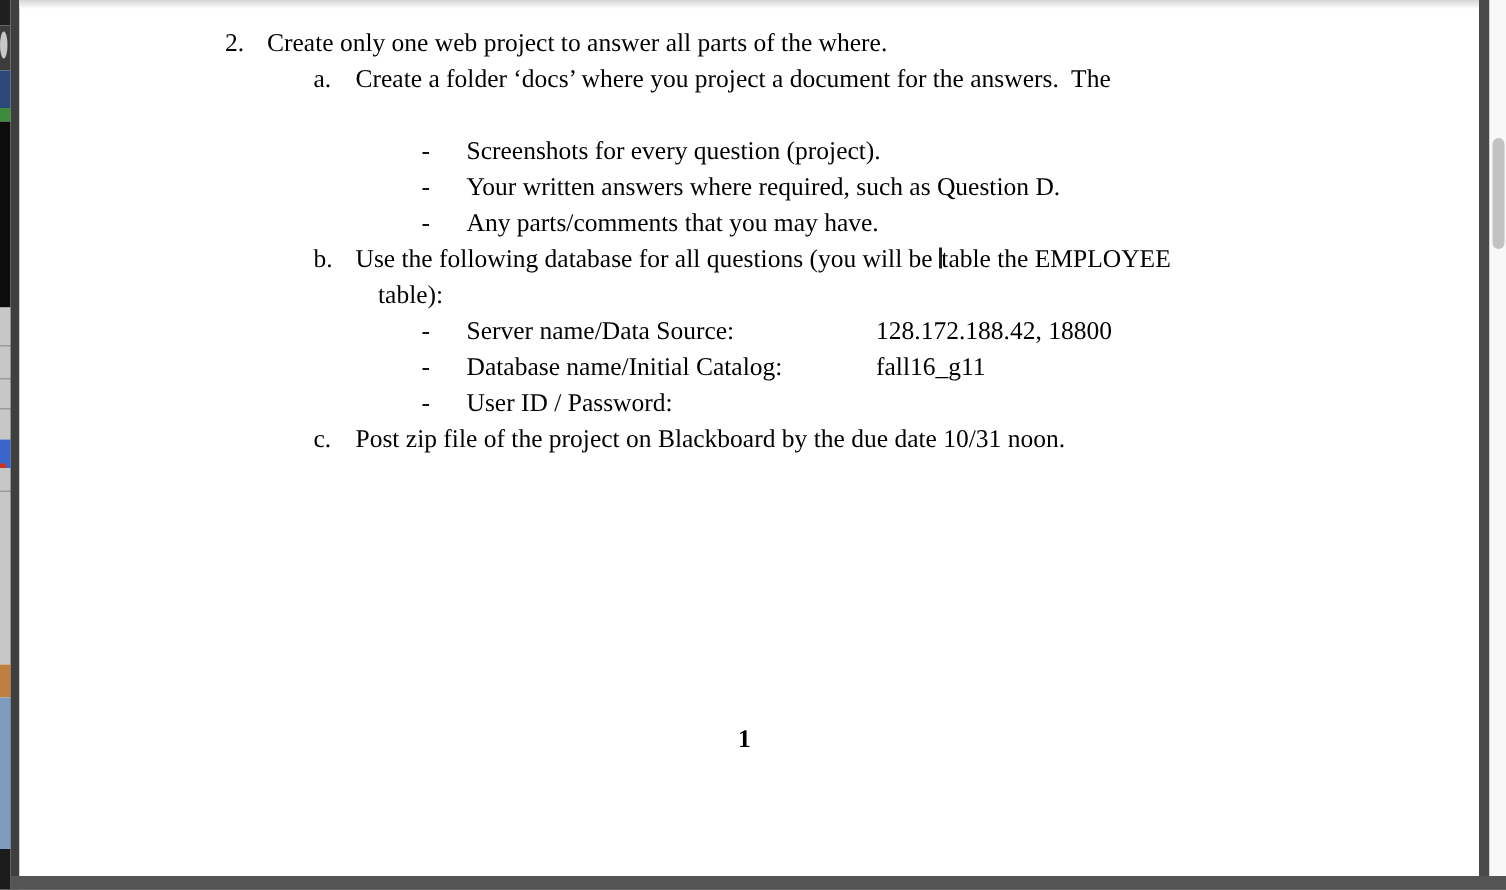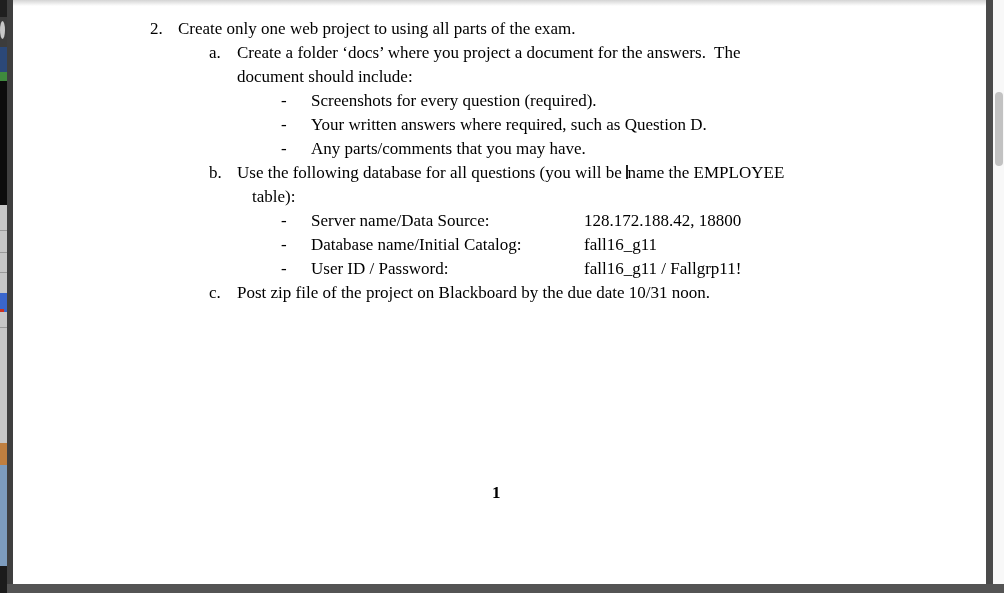--- a/index.html
+++ b/index.html
@@ -61,66 +61,62 @@
     <div class="seg" style="top:566px;height:27px;background:#1b1b1b;"></div>
   </div>
 
   <div class="border-left"></div>
 
   <div class="page"></div>
   <div class="top-band"></div>
 
   <div class="line" style="top:17px;">
     <span class="at" style="left:150px;">2.</span>
-    <span class="at" style="left:178px;">Create only one web project to using all parts of the exam.</span>
+    <span class="at" style="left:178px;">Create only one web project to answer all parts of the where.</span>
   </div>
 
   <div class="line" style="top:41px;">
     <span class="at" style="left:209px;">a.</span>
     <span class="at" style="left:237px;">Create a folder ‘docs’ where you project a document for the answers.  The</span>
   </div>
-  <div class="line" style="top:65px;">
-    <span class="at" style="left:237px;">document should include:</span>
-  </div>
 
   <div class="line" style="top:89px;">
     <span class="at" style="left:281px;">-</span>
-    <span class="at" style="left:311px;">Screenshots for every question (required).</span>
+    <span class="at" style="left:311px;">Screenshots for every question (project).</span>
   </div>
   <div class="line" style="top:113px;">
     <span class="at" style="left:281px;">-</span>
     <span class="at" style="left:311px;">Your written answers where required, such as Question D.</span>
   </div>
   <div class="line" style="top:137px;">
     <span class="at" style="left:281px;">-</span>
     <span class="at" style="left:311px;">Any parts/comments that you may have.</span>
   </div>
 
   <div class="line" style="top:161px;">
     <span class="at" style="left:209px;">b.</span>
-    <span class="at" style="left:237px;"><span>Use the following database for all questions (you will be </span><span class="cursor"></span><span>name the EMPLOYEE</span></span>
+    <span class="at" style="left:237px;"><span>Use the following database for all questions (you will be </span><span class="cursor"></span><span>table the EMPLOYEE</span></span>
   </div>
   <div class="line" style="top:185px;">
     <span class="at" style="left:252px;">table):</span>
   </div>
 
   <div class="line" style="top:209px;">
     <span class="at" style="left:281px;">-</span>
     <span class="at" style="left:311px;">Server name/Data Source:</span>
     <span class="at" style="left:584px;">128.172.188.42, 18800</span>
   </div>
   <div class="line" style="top:233px;">
     <span class="at" style="left:281px;">-</span>
     <span class="at" style="left:311px;text-align:right;">Database name/Initial Catalog:</span>
     <span class="at" style="left:584px;text-align:center;">fall16_g11</span>
   </div>
   <div class="line" style="top:257px;">
     <span class="at" style="left:281px;">-</span>
     <span class="at" style="left:311px;">User ID / Password:</span>
-    <span class="at" style="left:584px;">fall16_g11 / Fallgrp11!</span>
   </div>
 
   <div class="line" style="top:281px;">
     <span class="at" style="left:209px;">c.</span>
     <span class="at" style="left:237px;">Post zip file of the project on Blackboard by the due date 10/31 noon.</span>
   </div>
 
   <div class="line" style="top:481px;">
     <span class="at pagenum" style="left:492px;">1</span>
   </div>

